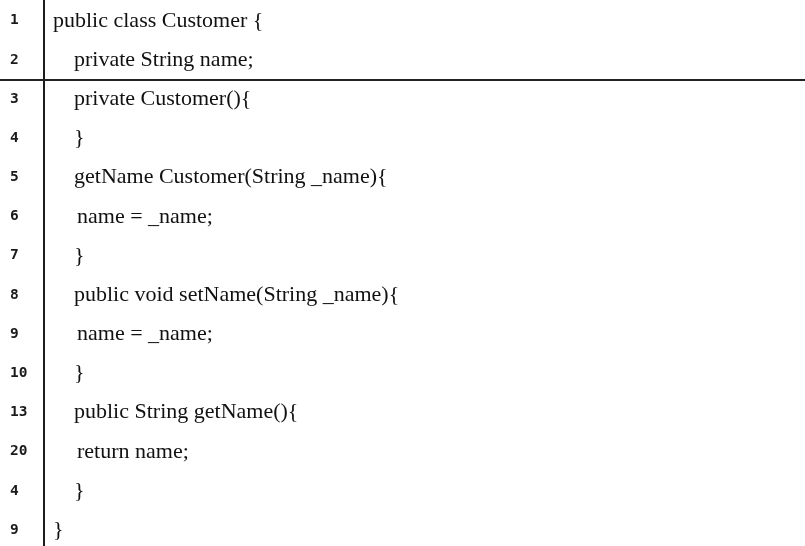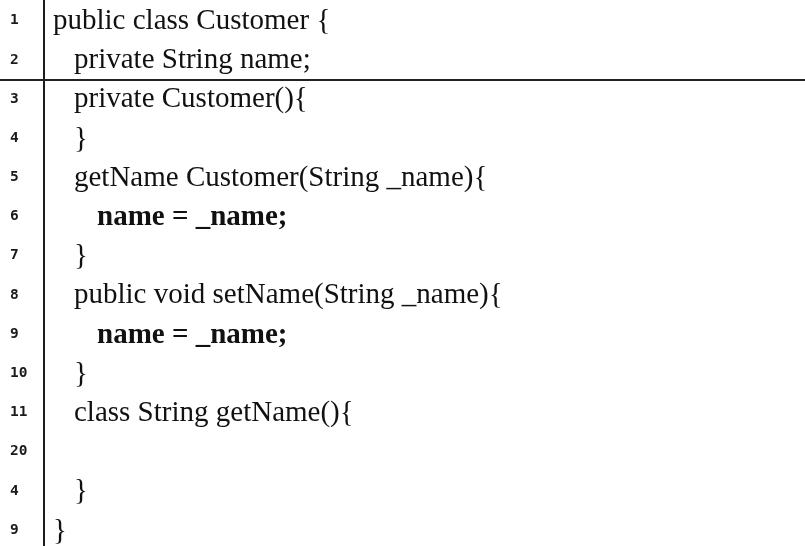--- a/index.html
+++ b/index.html
@@ -69,29 +69,29 @@
     line-height: 1;
     text-align: left;
     -webkit-font-smoothing: none;
   }
 
   .code-text {
     flex: 1 1 auto;
     box-sizing: border-box;
     padding-left: 10px;
     font-family: "Liberation Serif", serif;
-    font-size: 29px;
+    font-size: 22px;
     color: #111111;
     line-height: 1;
     white-space: pre;
   }
 
   .indent-0 { padding-left: 10px; }
   .indent-1 { padding-left: 31px; }
-  .indent-2 { padding-left: 54px; font-weight: bold; }
+  .indent-2 { padding-left: 34px; }
 </style>
 </head>
 <body>
 
 <div id="code-listing">
 
   <div class="rows">
       <div class="code-row">
         <div class="line-number">1</div>
         <div class="code-text indent-0">public class Customer {</div>
@@ -126,25 +126,26 @@
       </div>
       <div class="code-row">
         <div class="line-number">9</div>
         <div class="code-text indent-2">name = _name;</div>
       </div>
       <div class="code-row">
         <div class="line-number">10</div>
         <div class="code-text indent-1">}</div>
       </div>
       <div class="code-row">
-        <div class="line-number">11</div>
-        <div class="code-text indent-1">class String getName(){</div>
+        <div class="line-number">13</div>
+        <div class="code-text indent-1">public String getName(){</div>
       </div>
       <div class="code-row">
         <div class="line-number">20</div>
+        <div class="code-text indent-2">return name;</div>
       </div>
       <div class="code-row">
         <div class="line-number">4</div>
         <div class="code-text indent-1">}</div>
       </div>
       <div class="code-row">
         <div class="line-number">9</div>
         <div class="code-text indent-0">}</div>
       </div>
     </div>

